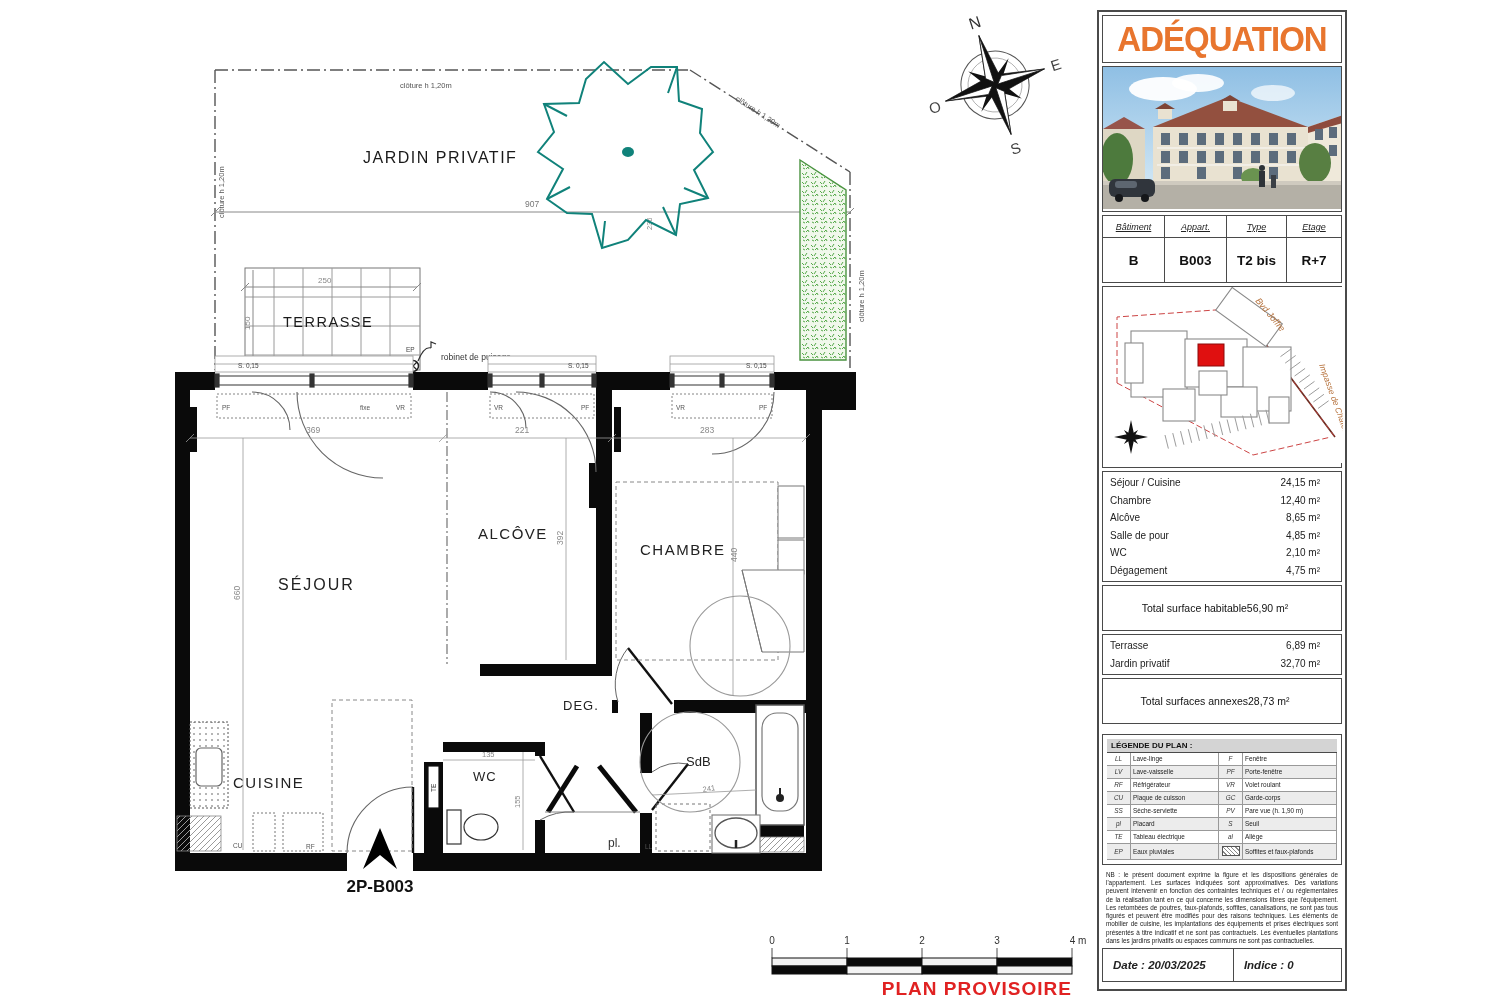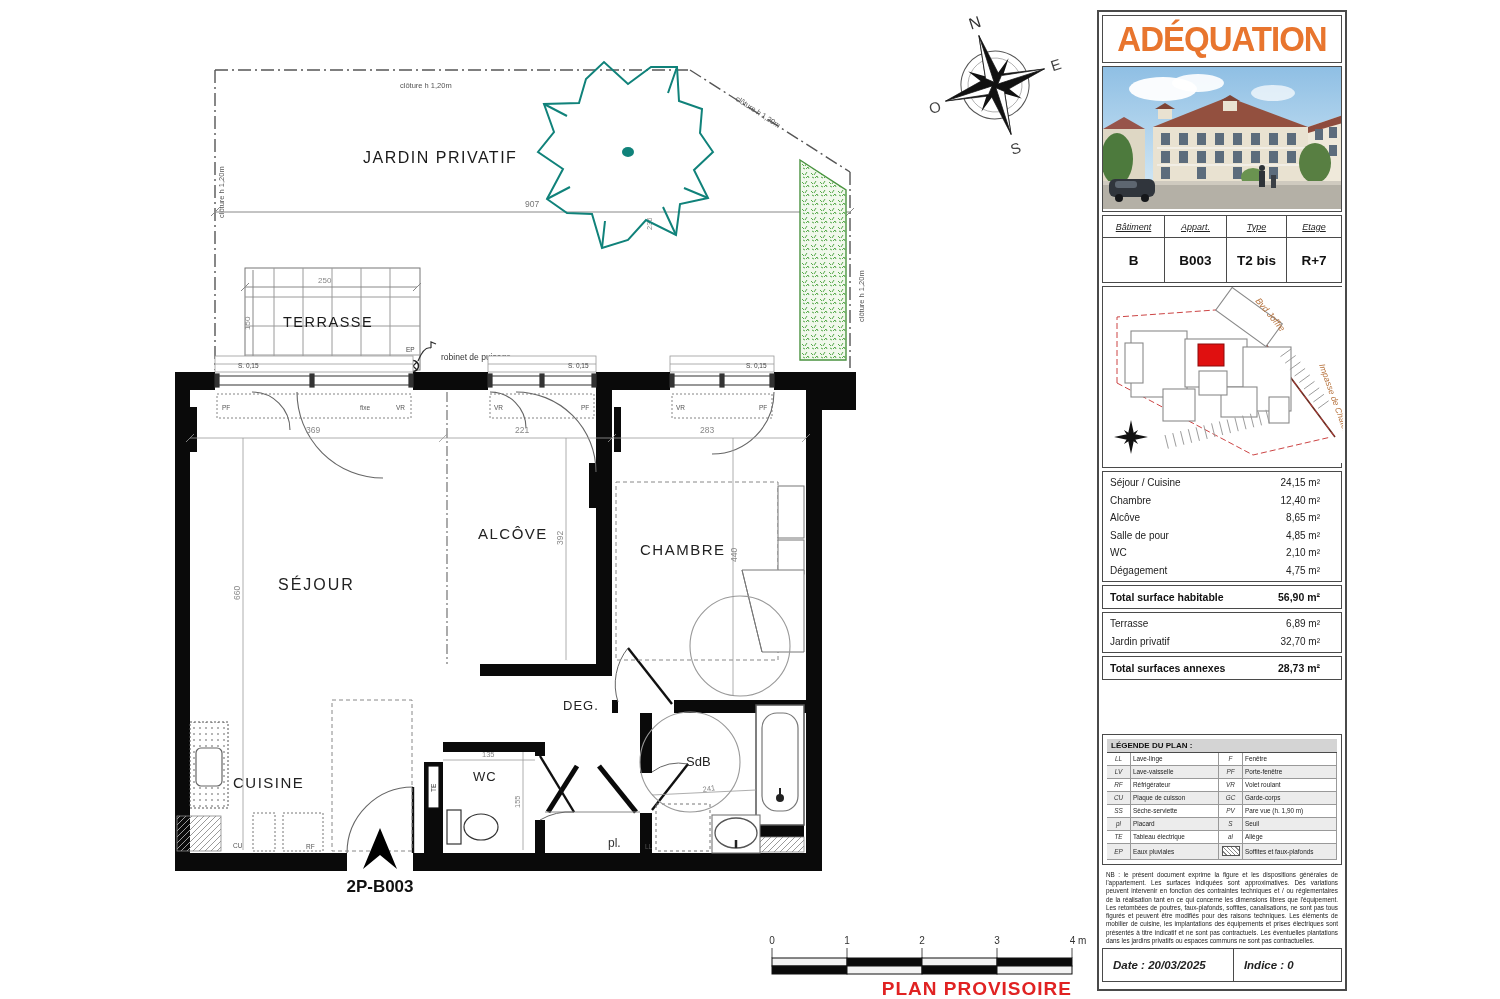--- a/index.html
+++ b/index.html
@@ -20,22 +20,22 @@
   .addr-line{font-style:italic;font-size:8.5px;color:#222;line-height:1.45;}
   .unit-table{height:68px;display:grid;grid-template-columns:62px 62px 60px 1fr;grid-template-rows:22px 1fr;}
   .unit-h{font-style:italic;font-size:9px;color:#222;text-decoration:underline;
           display:flex;align-items:center;justify-content:center;border-bottom:1.5px solid #4a4a4a;border-right:1.5px solid #4a4a4a;}
   .unit-v{font-weight:bold;font-size:13.5px;color:#111;display:flex;align-items:center;justify-content:center;border-right:1.5px solid #4a4a4a;}
   .unit-h:nth-child(4),.unit-v:last-child{border-right:none;}
   .siteplan-box{height:182px;}
   .surf-box{padding:2px 0;}
   .surf-row{display:flex;justify-content:space-between;font-size:10px;color:#222;
             padding:1px 7px;line-height:1.55;}
-  .surf-total{display:flex;justify-content:space-between;font-size:10.5px;font-weight:bold;color:#111;
-            padding:5px 7px;}
+  .surf-total{display:flex;justify-content:center;font-size:10.5px;font-weight:normal;color:#111;
+            padding:16px 7px;}
   .surf-total .v{padding-right:14px;}
   .surf-row .v{padding-right:14px;}
   .spacer{flex:1;}
   .legend-box{padding:4px;}
   .legend-title{background:#d4d4d4;border-bottom:1px solid #4a4a4a;font-size:8px;font-weight:bold;
                 color:#111;padding:2px 4px;}
   .legend-grid{display:grid;grid-template-columns:24px 88px 24px 1fr;}
   .lg-cell{font-size:6.4px;color:#222;border-bottom:1px solid #999;border-right:1px solid #999;
            padding:2.5px 2px;display:flex;align-items:center;}
   .lg-abbr{justify-content:center;font-style:italic;color:#333;}

